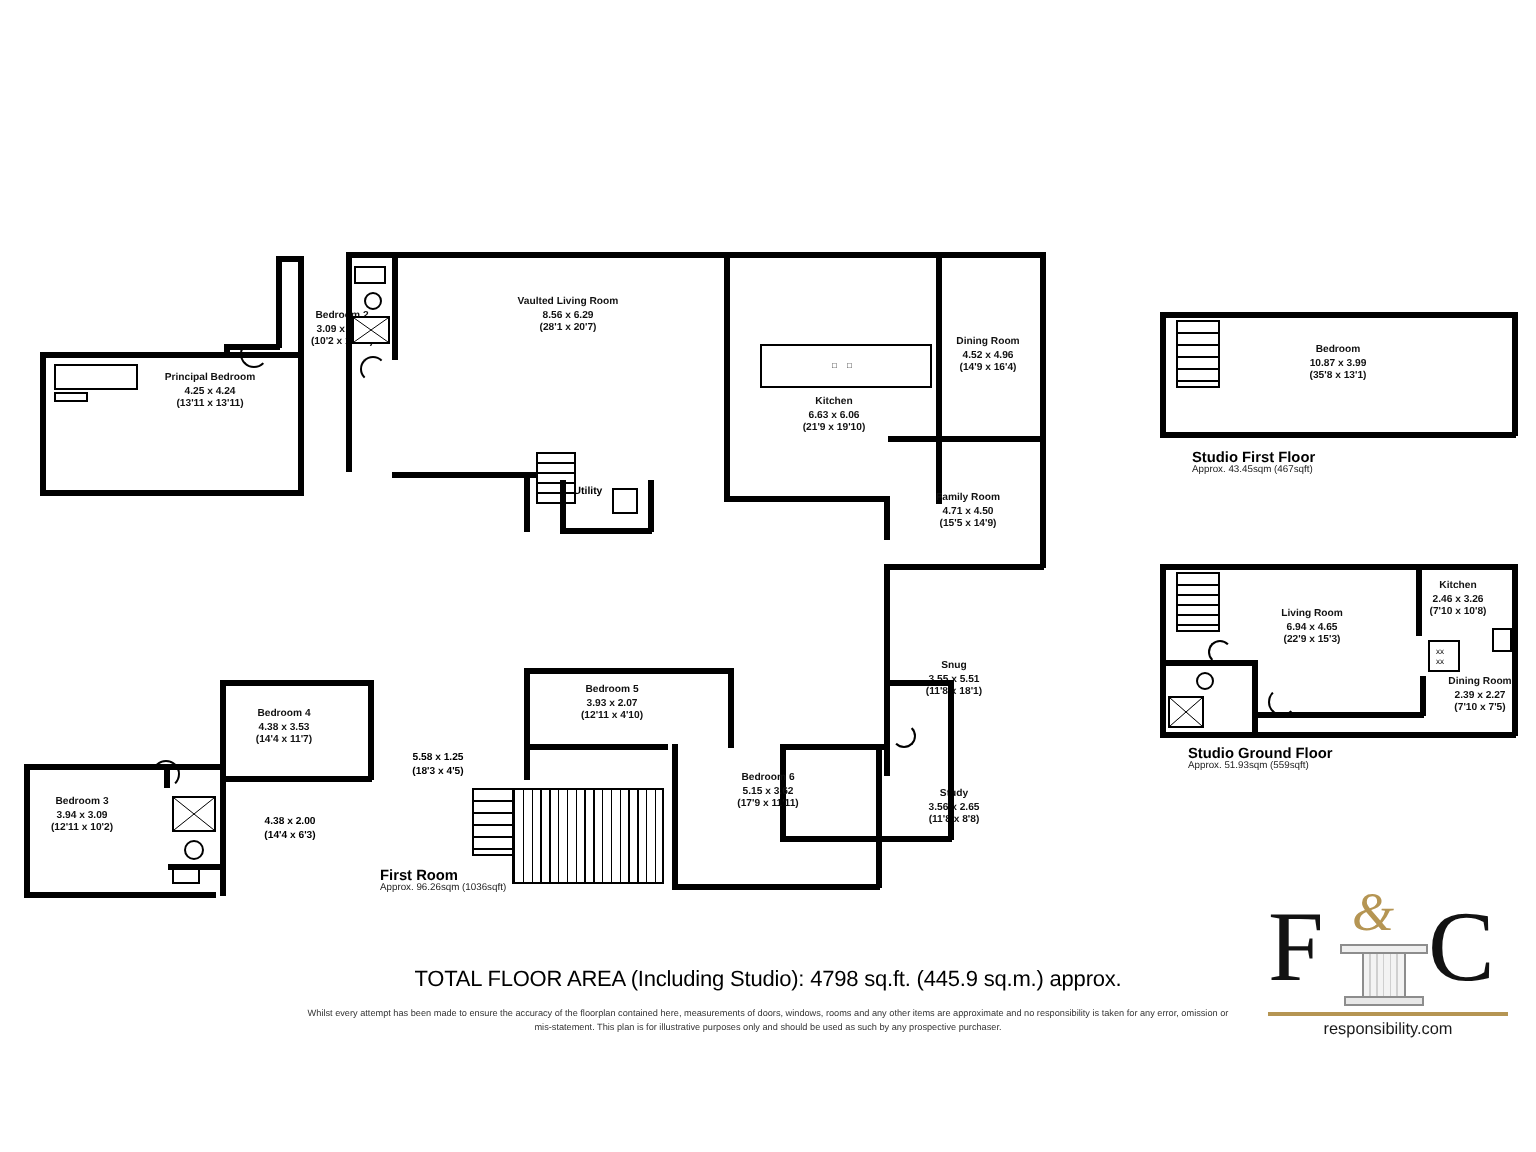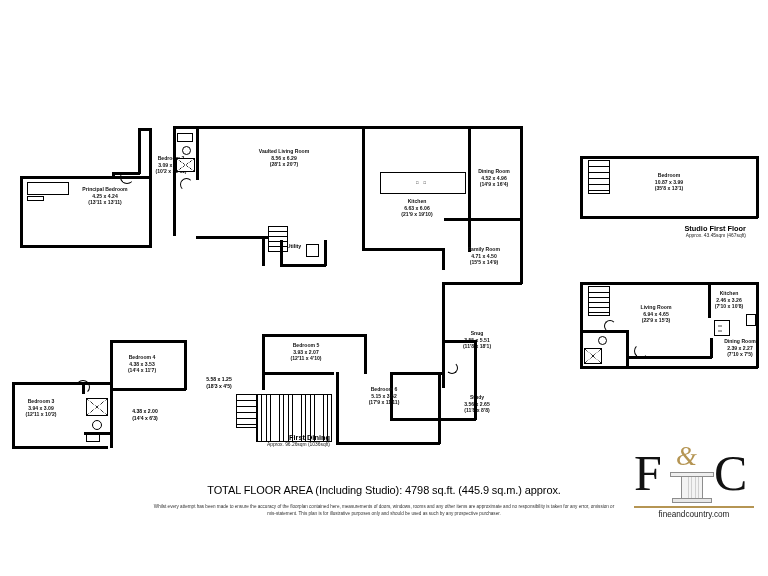--- a/index.html
+++ b/index.html
@@ -50,21 +50,21 @@
     white-space: nowrap;
   }
   .plainlbl {
     text-align: center;
     font-size: 5.2px;
     font-weight: bold;
     white-space: nowrap;
   }
 
   
-  .floorcap { text-align: right; white-space: nowrap; }
+  .floorcap { text-align: left; white-space: nowrap; }
   .floorcap .fc-t {
     font-size: 7.4px;
     font-weight: bold;
     line-height: 1.25;
   }
   .floorcap .fc-s {
     font-size: 4.9px;
     line-height: 1.3;
     color: #222;
   }
@@ -395,21 +395,21 @@
 
     <div class="abs room" style="left:355px;top:66px;width:58px;">
       <div class="nm">Bedroom 6</div>
       <div class="dm">5.15 x 3.62</div>
       <div class="im">(17'9 x 11'11)</div>
     </div>
 
     <div class="abs" style="left:256px;top:74px;width:76px;height:48px;border:0.8px solid #000;box-sizing:border-box;background:repeating-linear-gradient(to right,#000 0 0.7px,#fff 0.7px 4.4px);"></div>
 
     <div class="abs floorcap" style="left:190px;top:113px;width:140px;">
-      <div class="fc-t">First Dining</div>
+      <div class="fc-t">First Room</div>
       <div class="fc-s">Approx. 96.26sqm (1036sqft)</div>
     </div>
   </div>
 
   <div class="abs" style="left:576px;top:150px;width:190px;height:90px;">
     <div class="w" style="left:4px;top:6px;width:178px;height:2.6px;"></div>
     <div class="w" style="left:4px;top:6px;width:2.6px;height:62px;"></div>
     <div class="w" style="left:180px;top:6px;width:2.6px;height:62px;"></div>
     <div class="w" style="left:4px;top:66px;width:178px;height:2.6px;"></div>
 
@@ -473,31 +473,35 @@
     <div class="w" style="left:50px;top:80px;width:86px;height:2.6px;"></div>
     <div class="w" style="left:134px;top:62px;width:2.6px;height:20px;"></div>
     <div class="door" style="left:58px;top:68px;width:14px;height:14px;border-color:#000;border-top-color:transparent;border-right-color:transparent;"></div>
 
     <div class="abs room" style="left:140px;top:62px;width:48px;">
       <div class="nm" style="white-space:normal;">Dining Room</div>
       <div class="dm">2.39 x 2.27</div>
       <div class="im">(7'10 x 7'5)</div>
     </div>
 
+    <div class="abs floorcap" style="left:18px;top:96px;width:150px;">
+      <div class="fc-t">Studio Ground Floor</div>
+      <div class="fc-s">Approx. 51.93sqm (559sqft)</div>
+    </div>
   </div>
 
   <div class="abs total">TOTAL FLOOR AREA (Including Studio): 4798 sq.ft. (445.9 sq.m.) approx.</div>
   <div class="abs disclaimer">Whilst every attempt has been made to ensure the accuracy of the floorplan contained here, measurements of doors, windows, rooms and any other items are approximate and no responsibility is taken for any error, omission or mis-statement. This plan is for illustrative purposes only and should be used as such by any prospective purchaser.</div>
 
   <div class="abs logo">
     <div class="fc-mark">
       <span class="letter l-f">F</span>
       <span class="amp">&amp;</span>
       <span class="letter l-c">C</span>
       <span class="col-cap"></span>
       <span class="col-shaft"></span>
       <span class="col-base"></span>
       <span class="underbar"></span>
-      <span class="url">fineandcountry.com</span>
+      <span class="url">responsibility.com</span>
     </div>
   </div>
 
 </div>
 
 </body></html>

